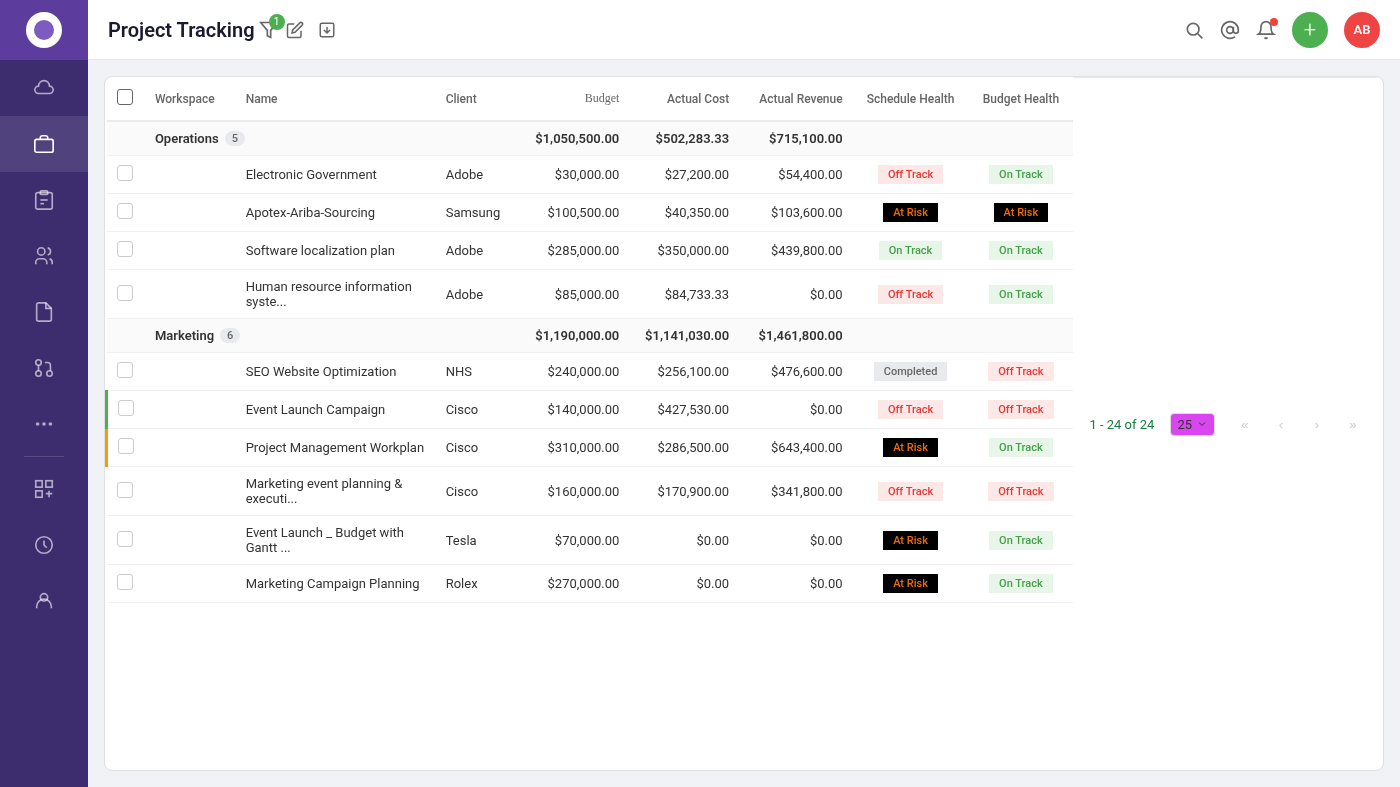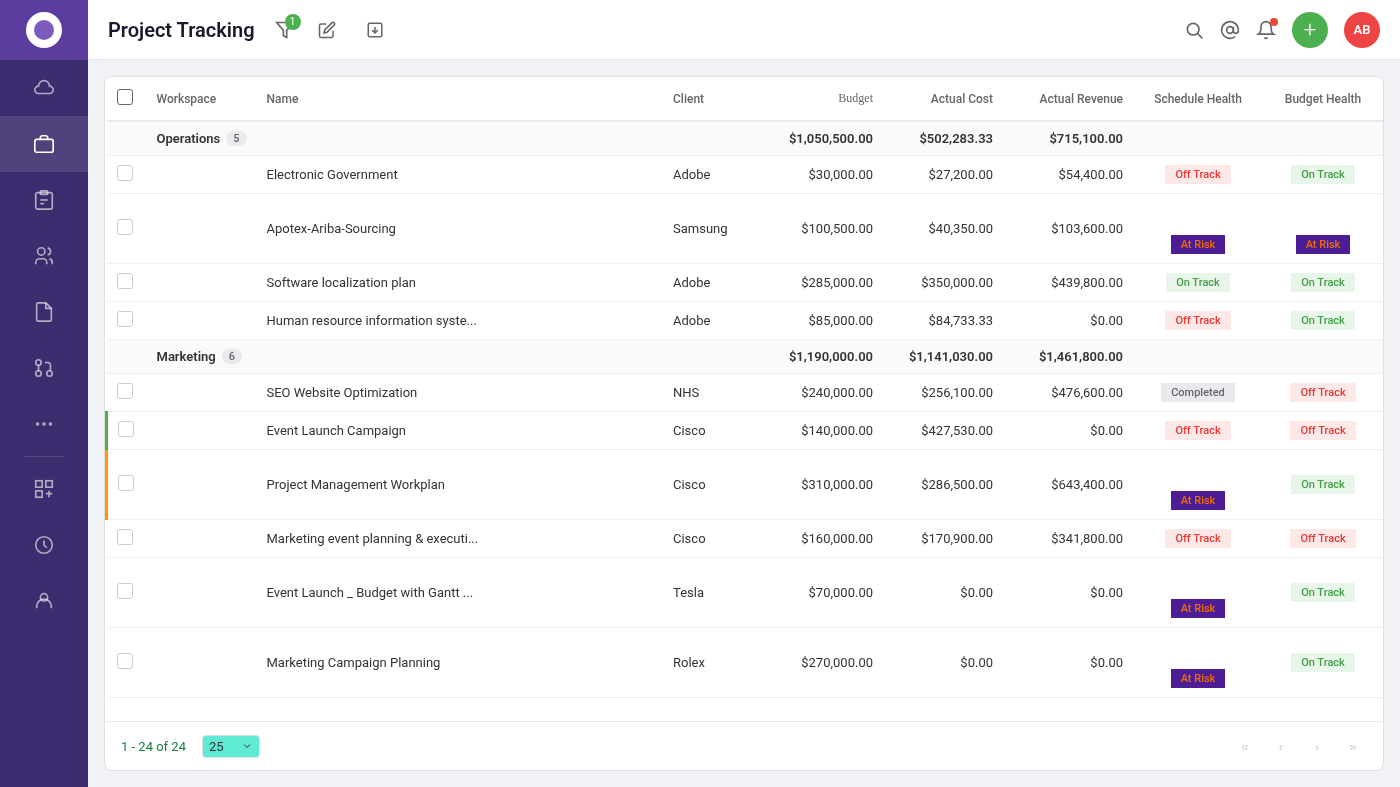--- a/index.html
+++ b/index.html
@@ -12,37 +12,37 @@
     .sidebar-logo-inner { width: 20px; height: 20px; border-radius: 50%; background: #7c5cbf; }
     .sidebar-item { width: 88px; height: 56px; display: flex; align-items: center; justify-content: center; cursor: pointer; color: rgba(255,255,255,0.6); position: relative; }
     .sidebar-item.active { color: white; background: rgba(255,255,255,0.1); }
     .sidebar-item svg { width: 22px; height: 22px; }
     .sidebar-divider { width: 40px; height: 1px; background: rgba(255,255,255,0.15); margin: 4px 0; }
 
     
     .main { flex: 1; display: flex; flex-direction: column; overflow: hidden; }
 
     
-    .header { height: 60px; background: white; display: flex; align-items: center; padding: 4px 20px; border-bottom: 1px solid #e8eaed; gap: 16px; }
+    .header { height: 60px; background: white; display: flex; align-items: center; padding: 4px 20px; border-bottom: 1px solid #e8eaed; gap: 0; }
     .header-title { font-size: 20px; font-weight: 600; color: #1a1a2e; margin-right: 4px; }
     .header-filter-btn { display: flex; align-items: center; justify-content: center; position: relative; cursor: pointer; color: #666; }
     .header-filter-badge { position: absolute; top: -6px; right: -6px; background: #4CAF50; color: white; border-radius: 50%; width: 16px; height: 16px; font-size: 10px; display: flex; align-items: center; justify-content: center; }
     .header-icon-btn { width: 32px; height: 32px; display: flex; align-items: center; justify-content: center; cursor: pointer; color: #666; border-radius: 4px; }
     .header-spacer { flex: 1; }
     .header-right { display: flex; align-items: center; gap: 16px; }
     .header-right-icon { color: #666; cursor: pointer; display: flex; align-items: center; justify-content: center; position: relative; }
     .notif-dot { position: absolute; top: -2px; right: -2px; width: 8px; height: 8px; background: #f44336; border-radius: 50%; }
     .add-btn { width: 36px; height: 36px; background: #4CAF50; border-radius: 50%; display: flex; align-items: center; justify-content: center; cursor: pointer; color: white; font-size: 22px; font-weight: 300; }
     .avatar { width: 36px; height: 36px; background: #ef4444; border-radius: 50%; display: flex; align-items: center; justify-content: center; color: white; font-size: 13px; font-weight: 600; cursor: pointer; }
 
     
     .content { flex: 1; padding: 16px; overflow: hidden; display: flex; flex-direction: column; }
 
     
-    .table-container { background: white; border-radius: 8px; border: 1px solid #e0e0e0; flex: 1; overflow: hidden; display: flex; flex-direction: column; justify-content: flex-end; }
+    .table-container { background: white; border-radius: 8px; border: 1px solid #e0e0e0; flex: 1; overflow: hidden; display: flex; flex-direction: row; justify-content: flex-end; }
 
     
     .table { width: 100%; border-collapse: collapse; font-size: 13px; }
     .table thead tr { border-bottom: 2px solid #e8eaed; }
     .table th { padding: 12px 10px; text-align: left; color: #666; font-weight: 500; font-size: 12px; white-space: nowrap; }
     .table th.right { text-align: right; }
     .table th.center { text-align: center; }
     .col-check { width: 40px; }
     .col-workspace { width: 110px; }
     .col-name { min-width: 200px; }
@@ -65,31 +65,31 @@
 
     
     .group-row td { background: #fafafa; font-weight: 600; font-size: 13px; color: #333; }
     .group-name { display: flex; align-items: center; gap: 6px; }
     .group-count { background: #e8eaed; border-radius: 10px; padding: 1px 7px; font-size: 11px; color: #666; font-weight: 500; }
 
     
     .badge { padding: 3px 10px; border-radius: 0; font-size: 11px; font-weight: 500; display: inline-block; white-space: nowrap; }
     .badge-off-track { background: #fde8e8; color: #e53935; }
     .badge-on-track { background: #e8f5e9; color: #43a047; }
-    .badge-at-risk { background: #4c1d95; color: #ef6c00; margin-top: 32px; }
+    .badge-at-risk { background: #000000; color: #ef6c00; }
     .badge-completed { background: #e8eaed; color: #666; }
 
     
     .border-green td:first-child { border-left: 3px solid #4CAF50; }
     .border-orange td:first-child { border-left: 3px solid #ff9800; }
 
     
     .pagination { padding: 10px 16px; display: flex; align-items: center; gap: 8px; border-top: 1px solid #e8eaed; }
     .pagination-info { font-size: 13px; color: #15803d; margin-right: 8px; }
-    .page-size-select { border: 1px solid #ddd; border-radius: 4px; padding: 3px 6px; font-size: 13px; color: #333; cursor: pointer; background: #5eead4; display: flex; align-items: center; gap: 17px; }
+    .page-size-select { border: 1px solid #ddd; border-radius: 4px; padding: 3px 6px; font-size: 13px; color: #333; cursor: pointer; background: #d946ef; display: flex; align-items: center; gap: 4px; }
     .pagination-spacer { flex: 1; }
     .page-btn { width: 28px; height: 28px; border: none; background: none; cursor: pointer; color: #666; display: flex; align-items: center; justify-content: center; border-radius: 4px; }
     .page-btn.disabled { color: #ccc; cursor: default; }
 
     .table-scroll { overflow-y: auto; flex: 1; }
   </style>
 </head>
 <body>
 
 <div class="sidebar">

